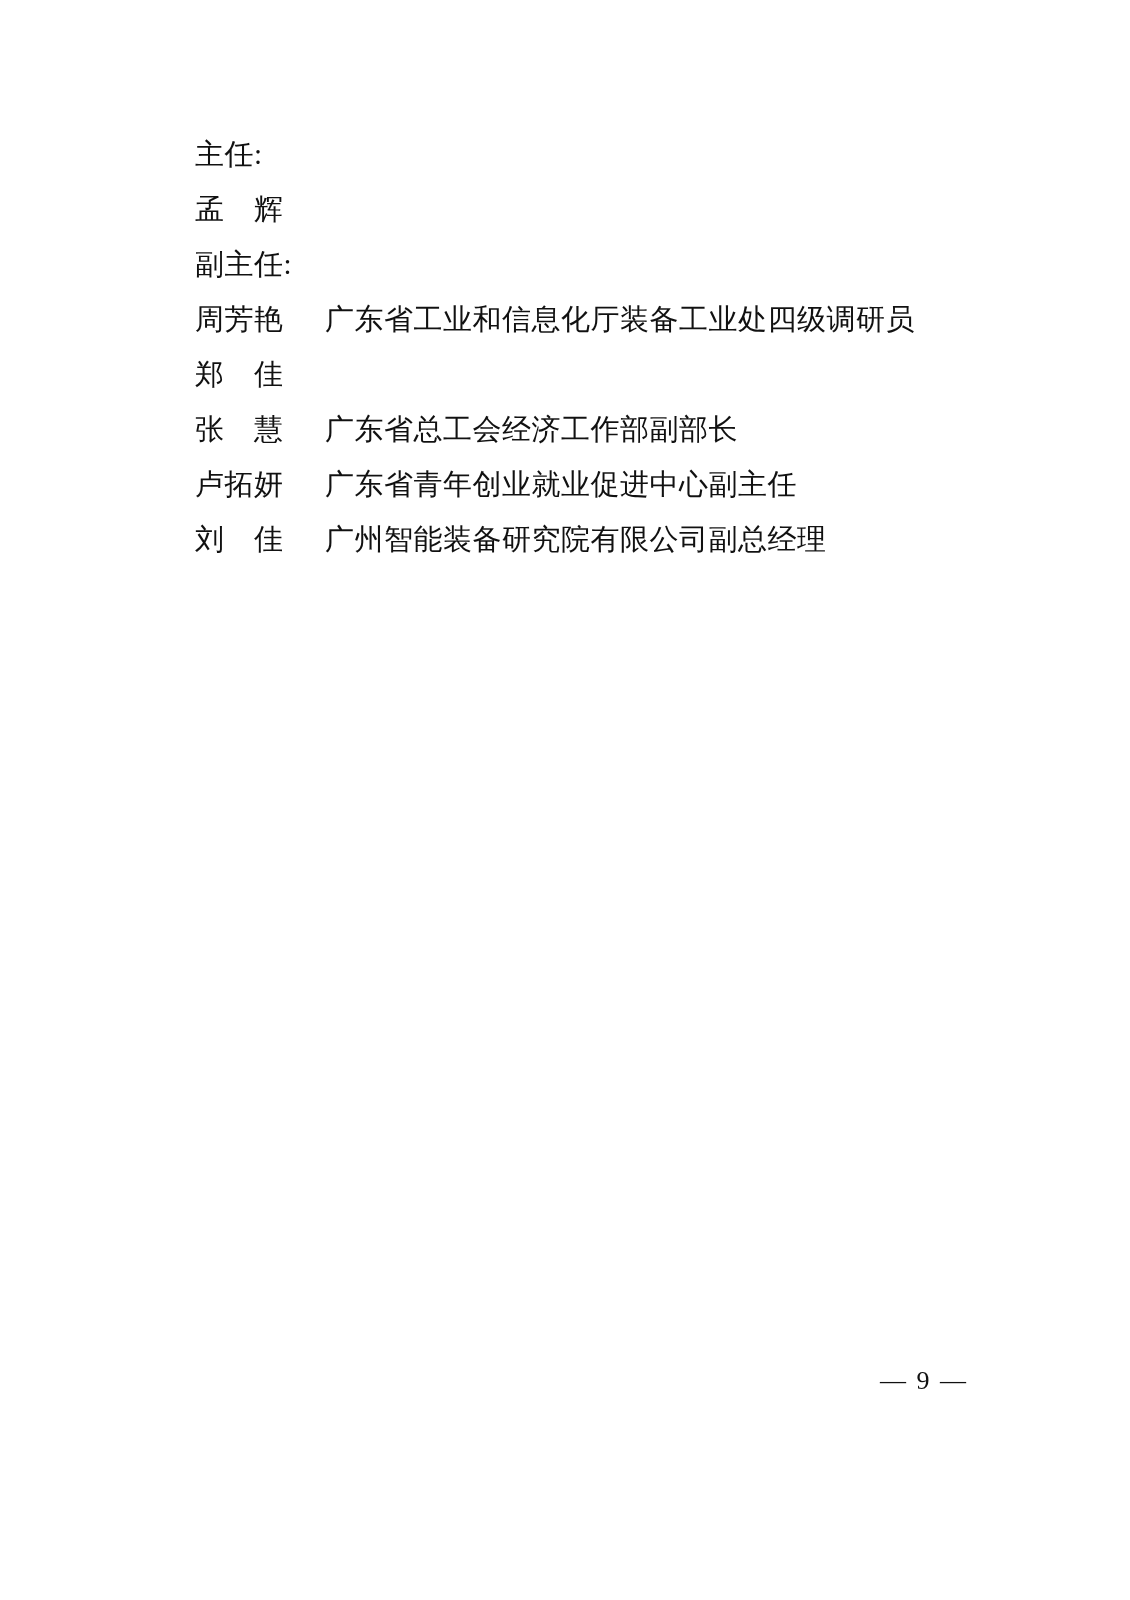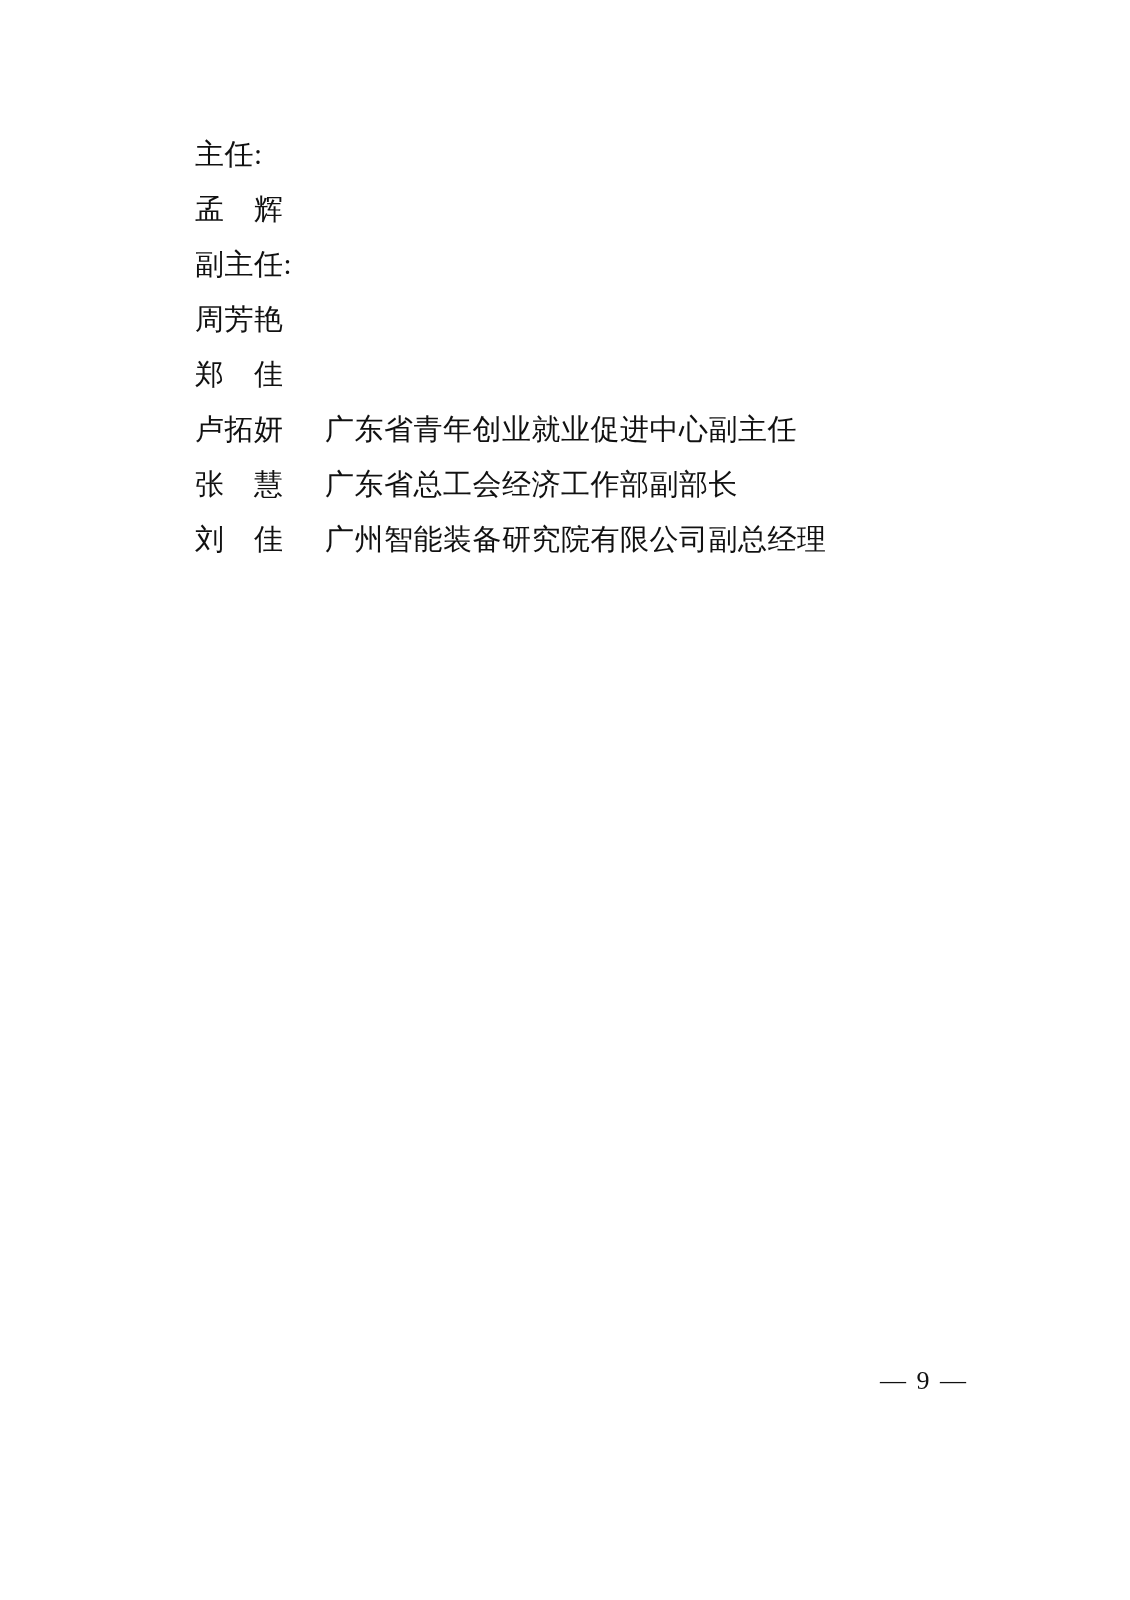--- a/index.html
+++ b/index.html
@@ -72,35 +72,36 @@
     <div class="section-heading">主任:</div>
 
     <div class="entry-row">
       <span class="entry-name">孟　辉</span>
     </div>
 
     <div class="section-heading">副主任:</div>
 
     <div class="entry-row">
       <span class="entry-name">周芳艳</span>
+      <span class="entry-title">广东省工业和信息化厅装备工业处四级调研员</span>
     </div>
 
 
     <div class="entry-row">
       <span class="entry-name">郑　佳</span>
     </div>
 
     <div class="entry-row">
-      <span class="entry-name">卢拓妍</span>
-      <span class="entry-title">广东省青年创业就业促进中心副主任</span>
+      <span class="entry-name">张　慧</span>
+      <span class="entry-title">广东省总工会经济工作部副部长</span>
     </div>
 
     <div class="entry-row">
-      <span class="entry-name">张　慧</span>
-      <span class="entry-title">广东省总工会经济工作部副部长</span>
+      <span class="entry-name">卢拓妍</span>
+      <span class="entry-title">广东省青年创业就业促进中心副主任</span>
     </div>
 
     <div class="entry-row">
       <span class="entry-name">刘　佳</span>
       <span class="entry-title">广州智能装备研究院有限公司副总经理</span>
     </div>
 
   </div>
 
   <div class="page-number">— 9 —</div>

